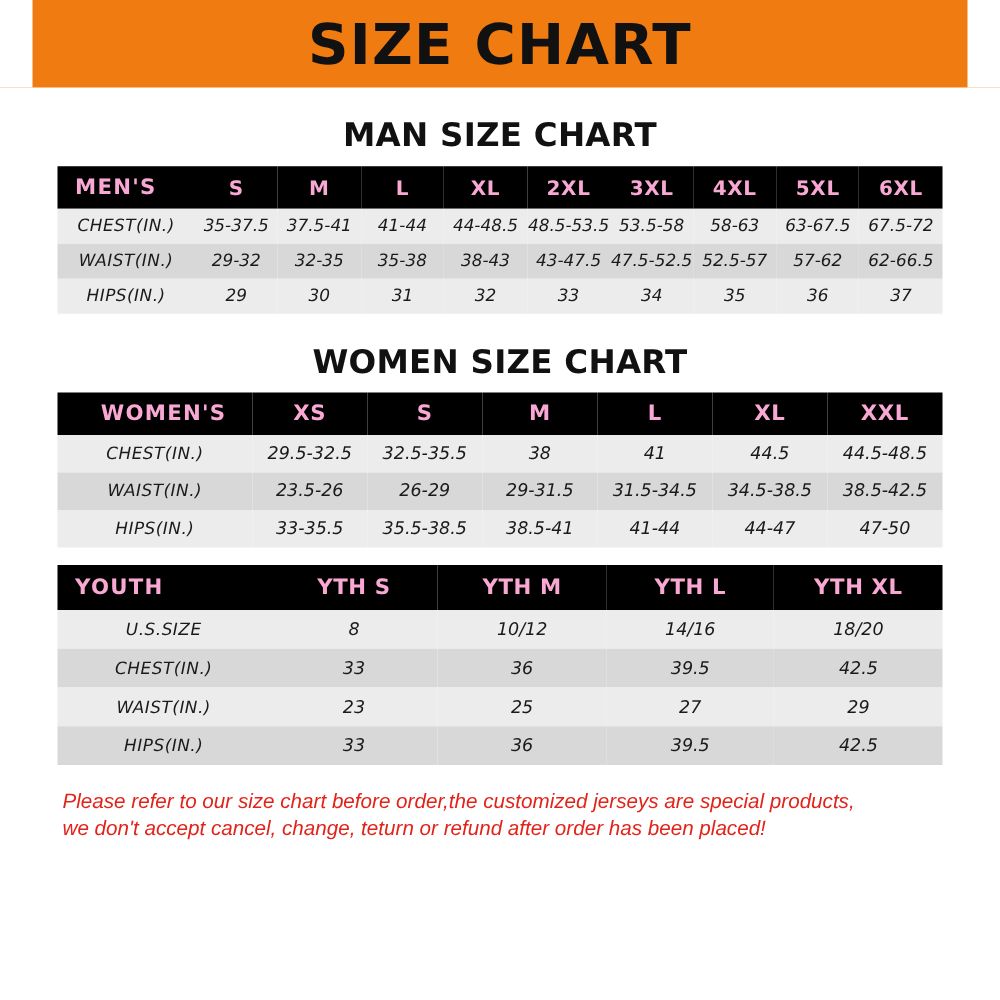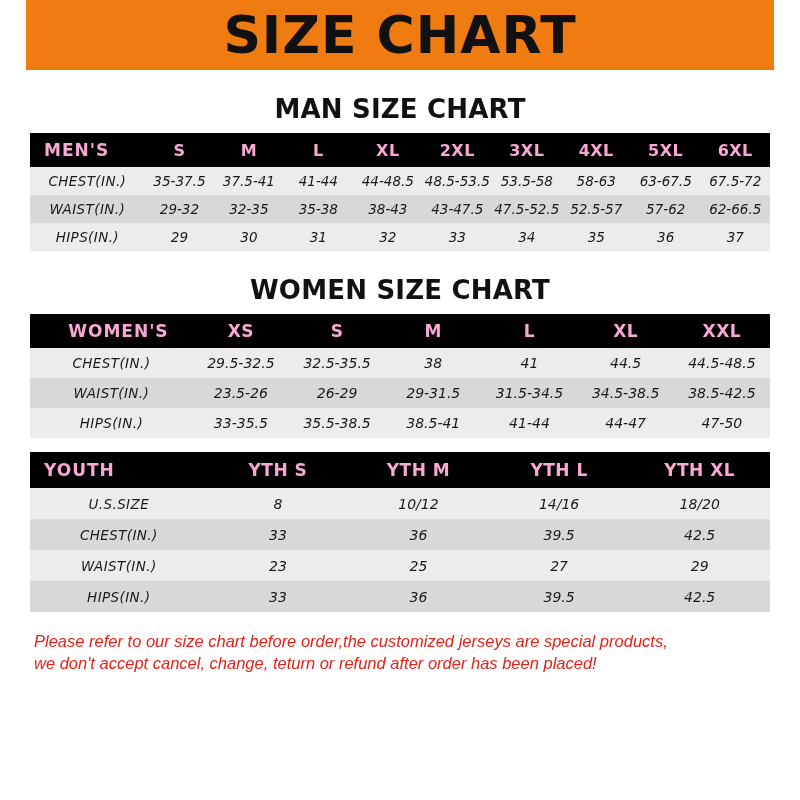--- a/index.html
+++ b/index.html
@@ -24,41 +24,41 @@
     height: 70px;
     background: #f07c11;
     display: flex;
     align-items: center;
     justify-content: center;
     position: relative;
   }
   .banner-title {
     font-family: "DejaVu Sans", sans-serif;
     font-weight: bold;
-    font-size: 52px;
+    font-size: 45px;
     letter-spacing: 1px;
     color: #111;
     line-height: 1;
     text-align: center;
   }
   .banner::before, .banner::after {
     content: "";
     position: absolute;
     top: 0;
     bottom: 0;
     width: 26px;
     background: #fff;
   }
   .banner::before { left: 0; }
   .banner::after { right: 0; }
 
   
   .content {
     flex: 1;
-    padding: 0 30px;
+    padding: 0 46px;
     display: flex;
     flex-direction: column;
   }
   .section { margin-top: 14px; }
   .section-title {
     text-align: center;
     font-family: "DejaVu Sans", sans-serif;
     font-weight: bold;
     font-size: 26px;
     color: #111;

